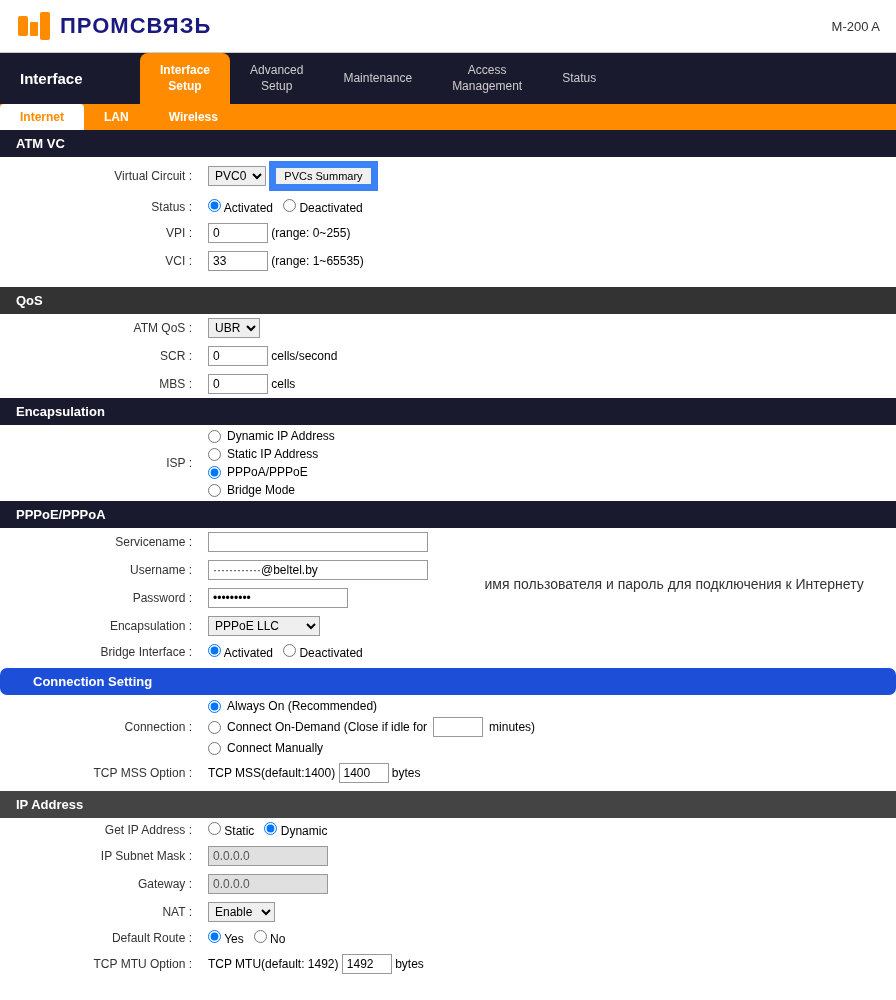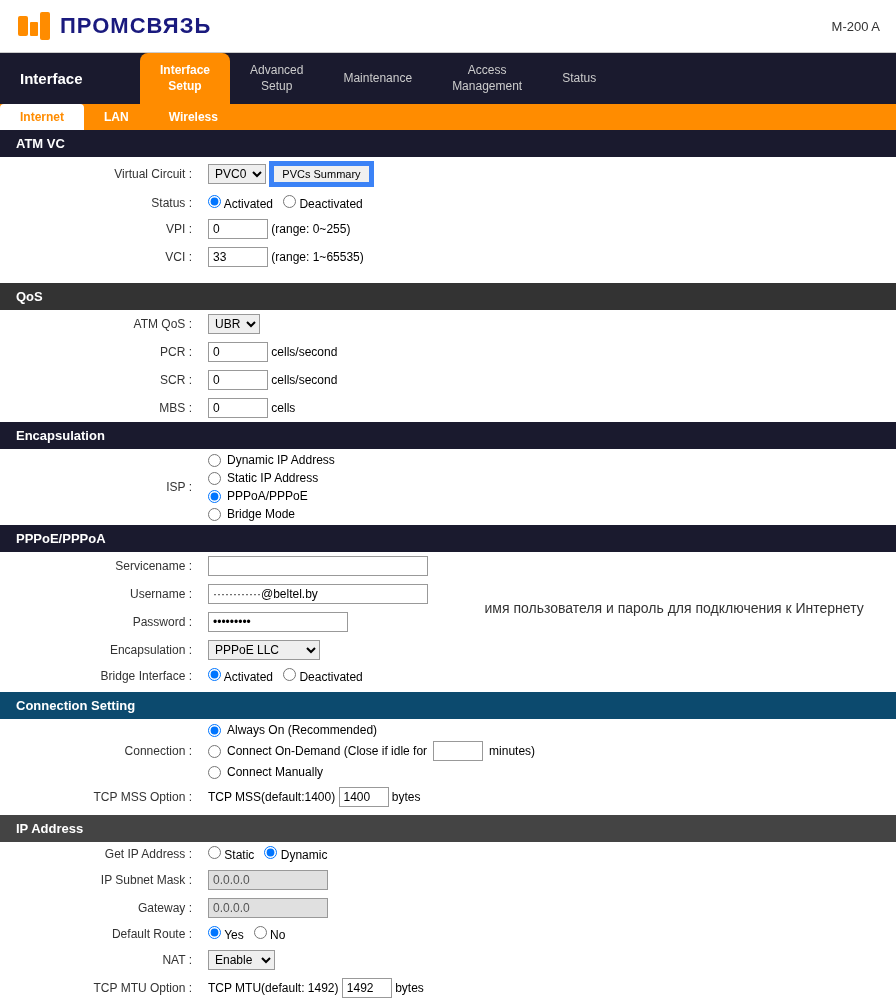--- a/index.html
+++ b/index.html
@@ -34,21 +34,21 @@
     .form-table td { padding: 4px 8px; vertical-align: middle; }
     .label-cell { text-align: right; color: #333; width: 200px; white-space: nowrap; }
     .value-cell { text-align: left; }
 
     input[type="text"], input[type="password"] {
       border: 1px solid #999; padding: 2px 4px; font-size: 12px; background: #fff;
     }
     input[type="text"].disabled-field { background: #e0e0e0; color: #555; }
     select { font-size: 12px; padding: 1px 2px; border: 1px solid #999; }
 
-    .pvcs-btn { font-size: 11px; padding: 2px 8px; background: #f0f0f0; border: 5px solid #3b82f6; cursor: pointer; }
+    .pvcs-btn { font-size: 11px; padding: 2px 8px; background: #f0f0f0; border: 7px solid #3b82f6; cursor: pointer; }
 
     .annotation-text { color: #333; font-size: 14px; font-weight: normal; margin-left: 15px; }
 
     .radio-group { display: flex; flex-direction: column; gap: 4px; }
     .radio-row { display: flex; align-items: center; gap: 6px; }
   </style>
 </head>
 <body>
 
 <div class="header">
@@ -133,27 +133,20 @@
       <td class="label-cell">ATM QoS :</td>
       <td class="value-cell">
         <select>
           <option>UBR</option>
           <option>CBR</option>
           <option>VBR</option>
         </select>
       </td>
     </tr>
     <tr>
-      <td class="label-cell">PCR :</td>
-      <td class="value-cell">
-        <input type="text" value="0" style="width: 60px;">
-        <span>cells/second</span>
-      </td>
-    </tr>
-    <tr>
       <td class="label-cell">SCR :</td>
       <td class="value-cell">
         <input type="text" value="0" style="width: 60px;">
         <span>cells/second</span>
       </td>
     </tr>
     <tr>
       <td class="label-cell">MBS :</td>
       <td class="value-cell">
         <input type="text" value="0" style="width: 60px;">
@@ -237,21 +230,21 @@
         &nbsp;
         <label>
           <input type="radio" name="bridge" style="">
           <span>Deactivated</span>
         </label>
       </td>
     </tr>
   </tbody>
     </table>
 
-  <div style="background:#0c4a6e; color:#fff; font-size:13px; font-weight:bold; padding:6px 16px; margin-top:4px;">Connection Setting</div>
+  <div style="background:#1d4ed8; color:#fff; font-size:13px; font-weight:bold; padding:6px 33px; margin-top:4px;border-radius:7px;">Connection Setting</div>
   <table class="form-table">
     <tbody>
         <tr>
       <td class="label-cell">Connection :</td>
       <td class="value-cell">
         <div class="radio-group">
           <label class="radio-row">
             <input type="radio" name="connection" checked="" style="">
             <span>Always On (Recommended)</span>
           </label>
@@ -302,43 +295,43 @@
         <input type="text" value="0.0.0.0" style="width: 120px; background: rgb(224, 224, 224);" class="disabled-field">
       </td>
     </tr>
     <tr>
       <td class="label-cell">Gateway :</td>
       <td class="value-cell">
         <input type="text" value="0.0.0.0" style="width: 120px; background: rgb(224, 224, 224);" class="disabled-field">
       </td>
     </tr>
     <tr>
-      <td class="label-cell">Default Route :</td>
-      <td class="value-cell">
-        <label>
-          <input type="radio" name="defaultroute" checked="" style="">
-          <span>Yes</span>
-        </label>
-        &nbsp;
-        <label>
-          <input type="radio" name="defaultroute" style="">
-          <span>No</span>
-        </label>
-      </td>
-    </tr>
-    <tr>
       <td class="label-cell">NAT :</td>
       <td class="value-cell">
         <select>
           <option>Enable</option>
           <option>Disable</option>
         </select>
       </td>
     </tr>
     <tr>
+      <td class="label-cell">Default Route :</td>
+      <td class="value-cell">
+        <label>
+          <input type="radio" name="defaultroute" checked="" style="">
+          <span>Yes</span>
+        </label>
+        &nbsp;
+        <label>
+          <input type="radio" name="defaultroute" style="">
+          <span>No</span>
+        </label>
+      </td>
+    </tr>
+    <tr>
       <td class="label-cell">TCP MTU Option :</td>
       <td class="value-cell">
         <span>TCP MTU(default: 1492)</span>
         <input type="text" value="1492" style="width: 50px;">
         <span>bytes</span>
       </td>
     </tr>
 
   </tbody>
     </table>

